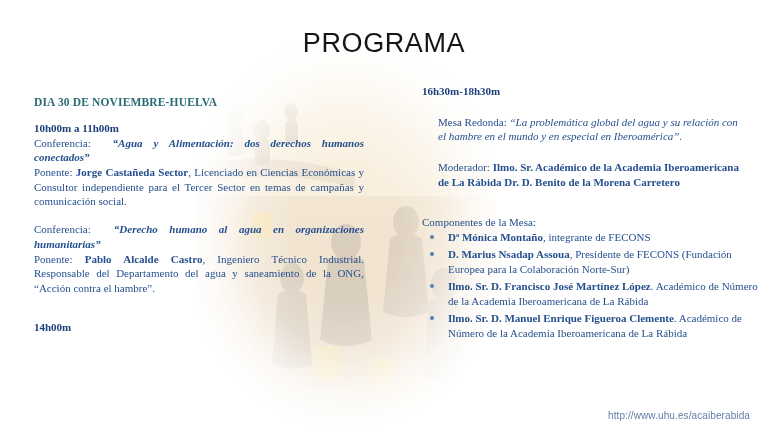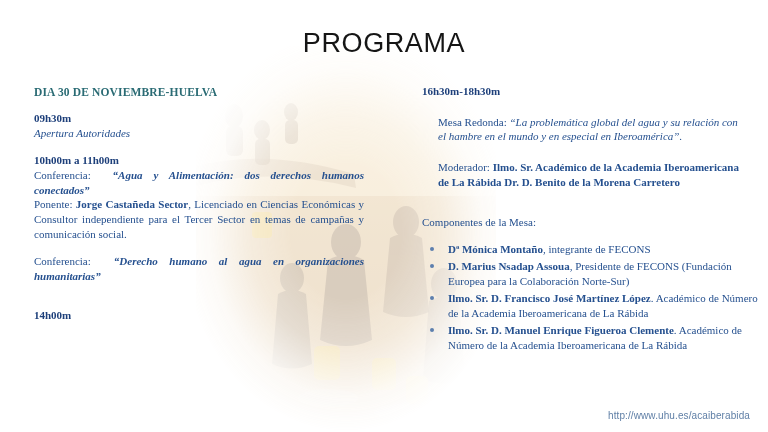--- a/index.html
+++ b/index.html
@@ -43,21 +43,21 @@
     font-weight: 400;
     letter-spacing: 0.6px;
     color: #151515;
   }
 
   
   .col {
     position: absolute;
     color: #1f3a6e;
   }
-  #col-left  { left: 34px;  top: 86px;  width: 330px; }
+  #col-left  { left: 34px;  top: 96px;  width: 330px; }
   #col-right { left: 422px; top: 84px;  width: 336px; }
 
   .day-heading {
     font-size: 11.5px;
     font-weight: bold;
     color: #2a6b74;
     letter-spacing: 0.15px;
     margin: 0 0 13px 0;
   }
 
@@ -78,21 +78,21 @@
     margin: 0;
   }
   .line.just { text-align: justify; }
 
   .t-italic-bold { font-style: italic; font-weight: bold; }
   .t-italic      { font-style: italic; }
   .t-bold        { font-weight: bold; }
 
   
   .mesa-intro { font-size: 11px; line-height: 1.34; color: #25508f; margin: 16px; }
-  .comp-label { font-size: 11px; color: #25508f; margin: 0 0 14px 0; }
+  .comp-label { font-size: 11px; color: #25508f; margin: 0 0 2px 0; }
 
   ul.components {
     list-style: none;
     margin: 0;
     padding: 0;
   }
   ul.components > li {
     position: relative;
     padding-left: 26px;
     font-size: 11px;
@@ -188,33 +188,30 @@
       <rect x="0" y="0" width="300" height="386" fill="#f3e3c6" opacity="0.28"></rect>
     </svg>
   </div>
 
   <div id="title">PROGRAMA</div>
 
   <div class="col" id="col-left">
 
     <div class="day-heading">DIA 30 DE NOVIEMBRE-HUELVA</div>
 
-    <div class="block">
-      <p class="time">09h30m</p>
-      <p class="line t-italic">Apertura Autoridades</p>
-    </div>
 
     <div class="block">
       <p class="time">10h00m a 11h00m</p>
       <p class="line just"><span>Conferencia:</span>&nbsp; <span class="t-italic-bold">“Agua y Alimentación: dos derechos humanos conectados”</span></p>
       <p class="line just"><span>Ponente:</span> <span class="t-bold">Jorge Castañeda Sector</span><span>, Licenciado en Ciencias Económicas y Consultor independiente  para el Tercer Sector en temas de campañas y comunicación social.</span></p>
     </div>
 
     <div class="block">
       <p class="line just"><span>Conferencia:</span>&nbsp; <span class="t-italic-bold">“Derecho humano al agua en organizaciones humanitarias”</span></p>
+      <p class="line just"><span>Ponente:</span> <span class="t-bold">Pablo Alcalde Castro</span><span>, Ingeniero Técnico Industrial. Responsable del Departamento del agua y saneamiento de la ONG,  “Acción contra el hambre”.</span></p>
     </div>
 
     <div class="spacer-sm"></div>
 
     <div class="block">
       <p class="time">14h00m</p>
     </div>
 
   </div>
 

